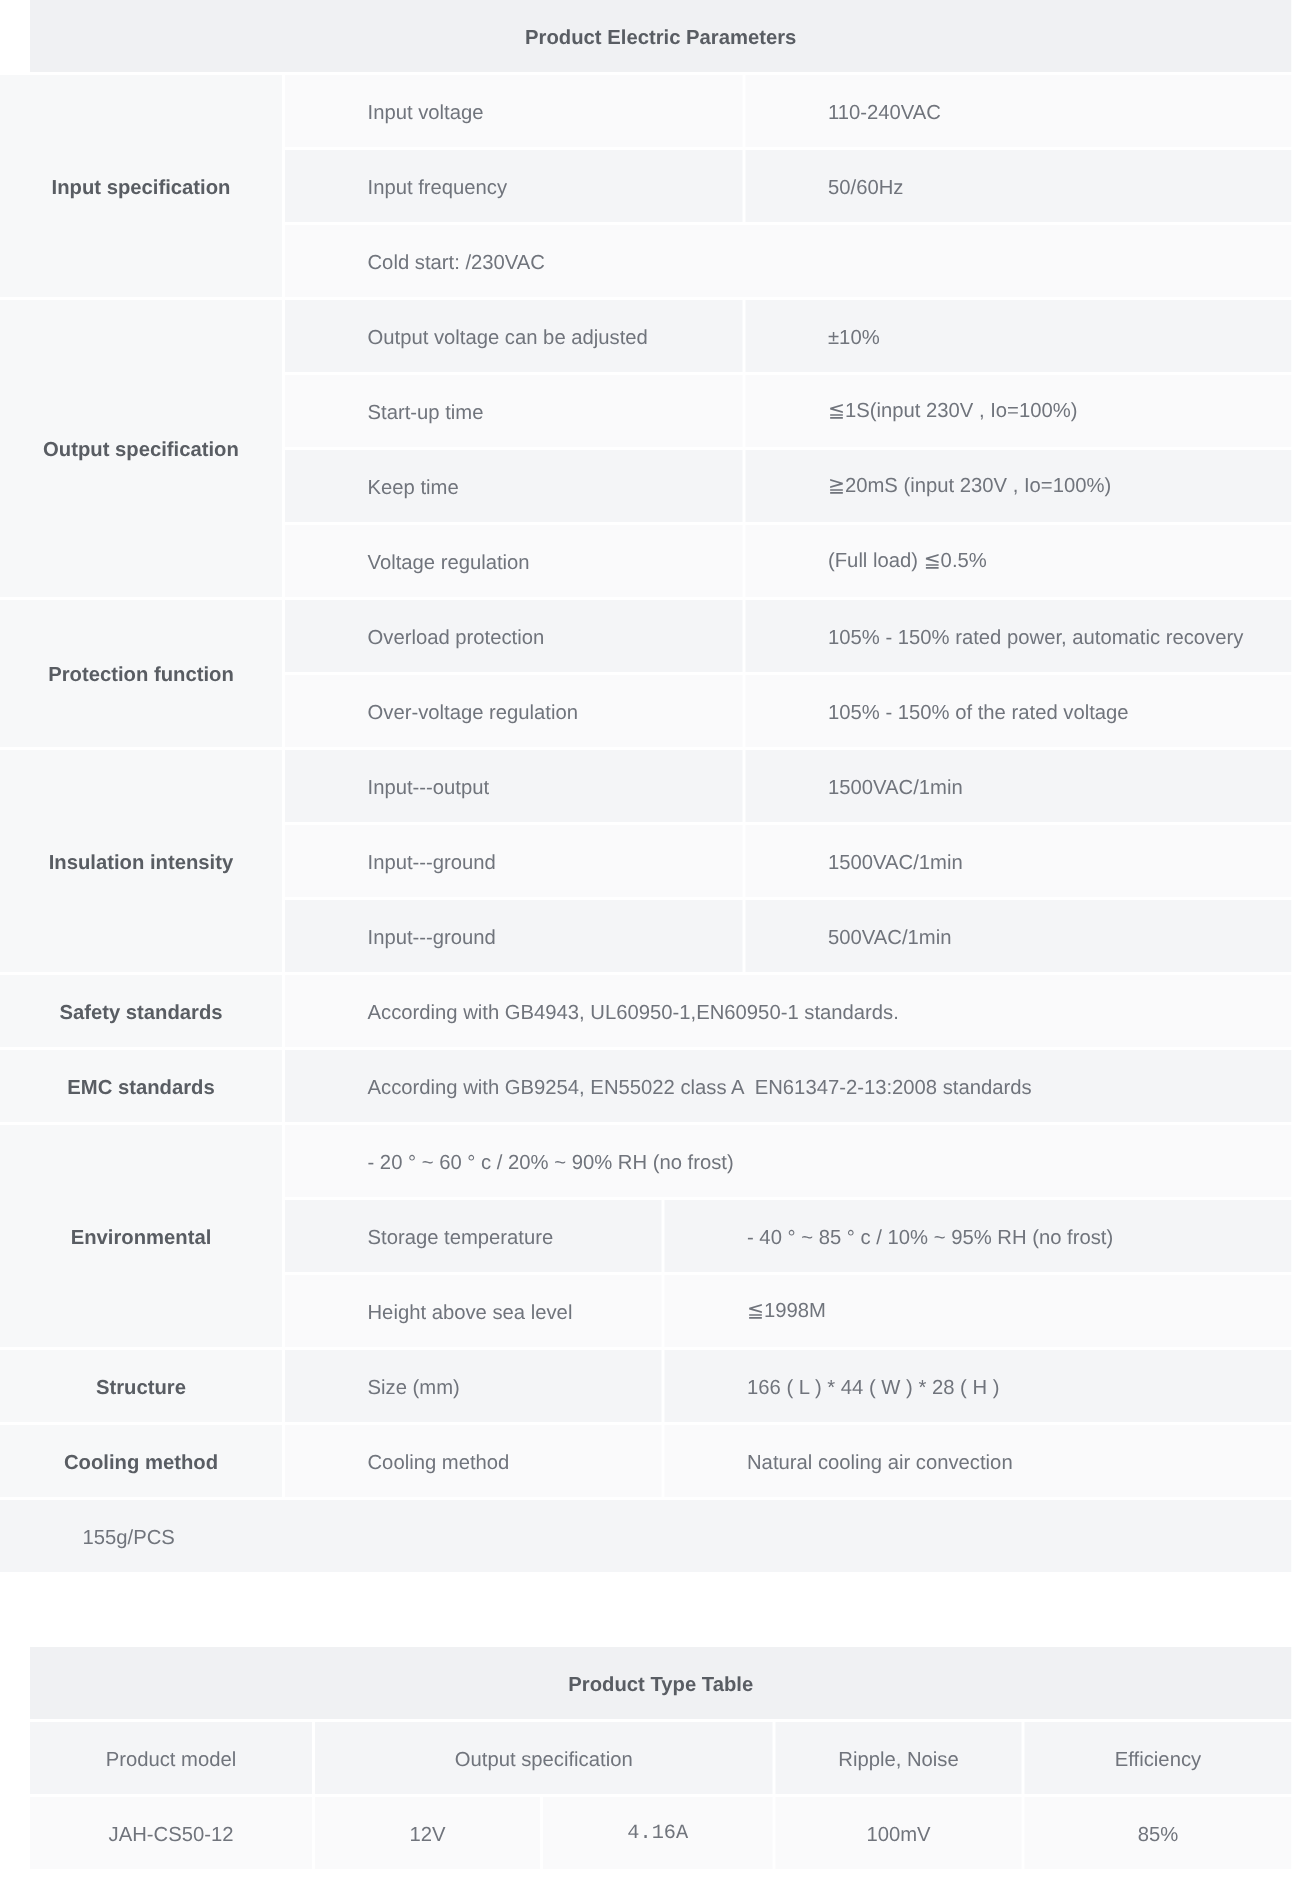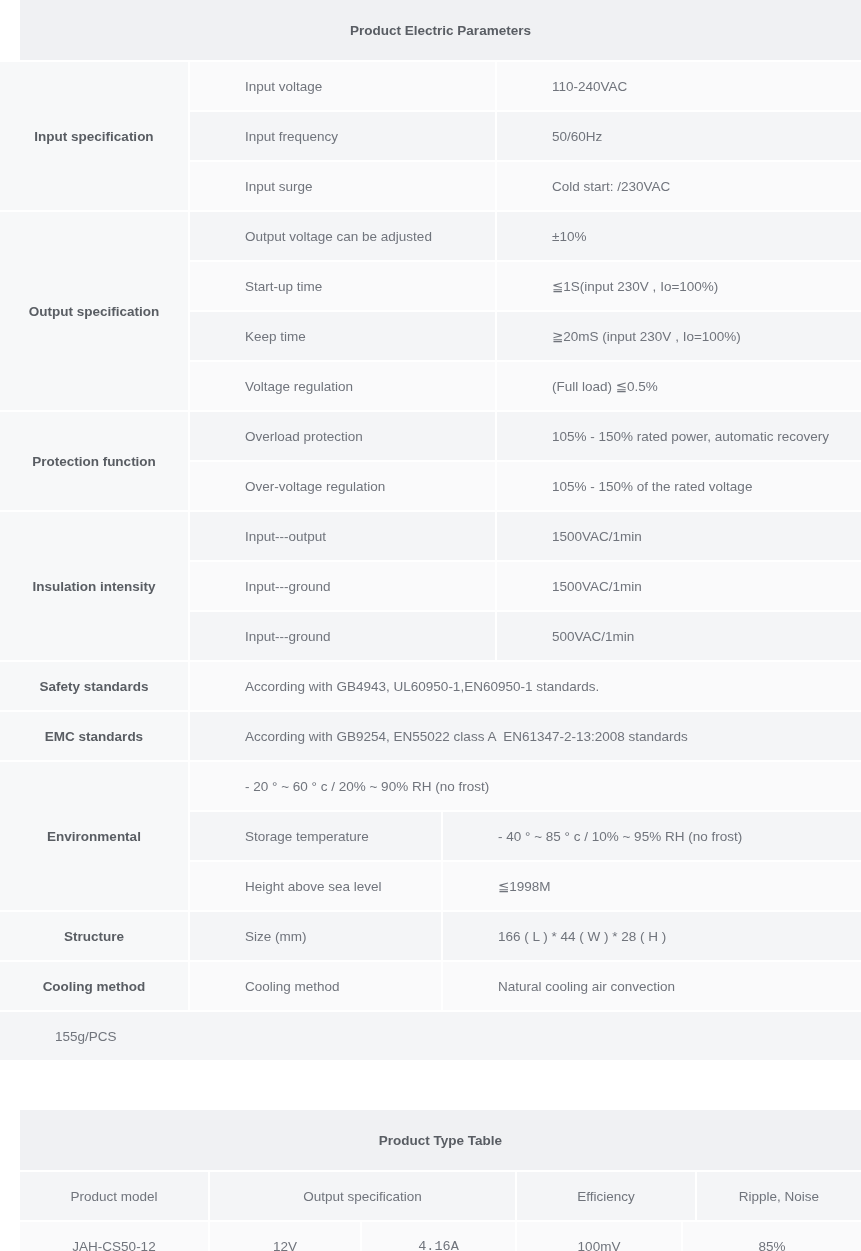--- a/index.html
+++ b/index.html
@@ -11,21 +11,21 @@
     --text-strong:#595d63;
   }
   *{box-sizing:border-box;}
   html,body{margin:0;padding:0;}
   body{
     width:861px;height:1251px;overflow:hidden;background:#ffffff;
     font-family:"Liberation Sans","DejaVu Sans",sans-serif;
     font-size:13.5px;color:var(--text);
   }
   .band{
-    height:60px;display:flex;align-items:center;justify-content:center;
+    height:48px;display:flex;align-items:center;justify-content:center;
     background:var(--band-bg);font-weight:700;color:var(--text-strong);margin-left:20px;
   }
   
   .group{display:flex;gap:2px;margin-top:2px;}
   .gcell{
     width:188px;flex:none;display:flex;align-items:center;justify-content:center;
     text-align:center;font-weight:700;color:var(--text-strong);background:var(--group-bg);
     padding:0 8px;
   }
   .grows{flex:1;display:flex;flex-direction:column;gap:2px;min-width:0;}
@@ -64,21 +64,20 @@
           <div class="grows">
             <div class="srow shade-a">
               <div class="cell lab">Input voltage</div>
               <div class="cell val">110-240VAC</div>
             </div>
             <div class="srow shade-b">
               <div class="cell lab">Input frequency</div>
               <div class="cell val">50/60Hz</div>
             </div>
             <div class="srow shade-a">
-              <div class="cell lab">Input surge</div>
               <div class="cell val">Cold start: /230VAC</div>
             </div>
           </div>
         </div>
         <div class="group wide">
           <div class="gcell">Output specification</div>
           <div class="grows">
             <div class="srow shade-b">
               <div class="cell lab">Output voltage can be adjusted</div>
               <div class="cell val">±10%</div>
@@ -187,22 +186,22 @@
       </div>
   </section>
 
   <div class="spacer"></div>
 
   <section>
     <div class="band">Product Type Table</div>
     <div class="trow thead" id="type-head">
         <div class="tcell w188">Product model</div>
         <div class="tcell w305">Output specification</div>
+        <div class="tcell w164">Ripple, Noise</div>
         <div class="tcell wfill">Efficiency</div>
-        <div class="tcell w164">Ripple, Noise</div>
       </div>
     <div class="trow tdata" id="type-data">
         <div class="tcell w188">JAH-CS50-12</div>
         <div class="tcell w150">12V</div>
         <div class="tcell w153">4.16A</div>
         <div class="tcell w164">100mV</div>
         <div class="tcell wfill">85%</div>
       </div>
   </section>
 

